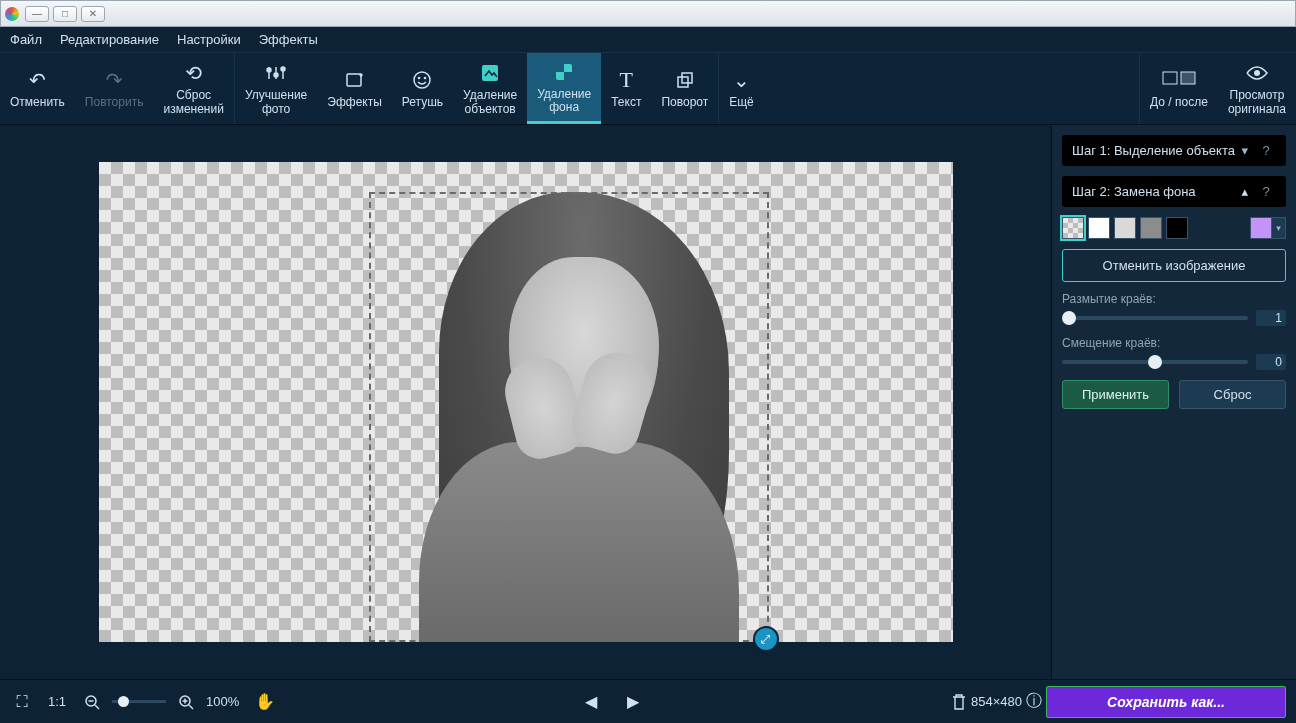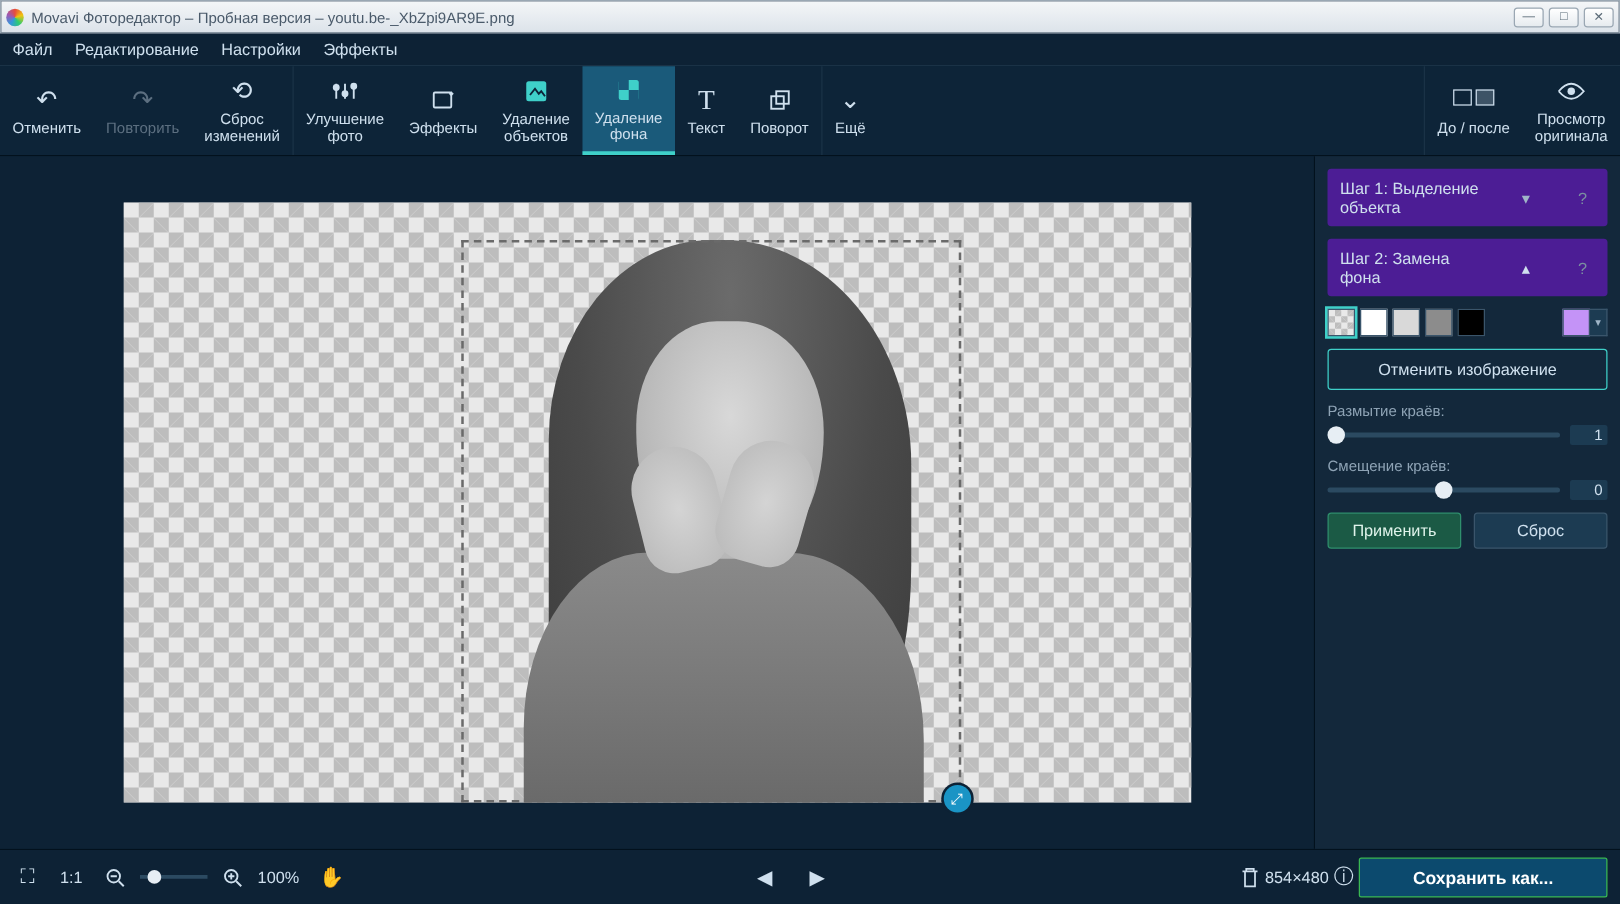--- a/index.html
+++ b/index.html
@@ -24,21 +24,21 @@
 .subject { position: absolute; left: 270px; top: 30px; width: 400px; height: 450px; }
 .silh-hair { position: absolute; left: 70px; top: 0; width: 290px; height: 440px; background: radial-gradient(ellipse at 50% 10%, #6b6b6b 0%, #4a4a4a 60%, #3c3c3c 100%); border-radius: 130px 150px 80px 60px / 160px 180px 180px 80px; filter: blur(.5px); }
 .silh-face { position: absolute; left: 140px; top: 65px; width: 150px; height: 190px; background: radial-gradient(ellipse at 50% 40%, #d8d8d8 0%, #bcbcbc 60%, #a8a8a8 100%); border-radius: 70px 74px 64px 64px / 90px 96px 110px 110px; }
 .silh-body { position: absolute; left: 50px; top: 250px; width: 320px; height: 200px; background: linear-gradient(#8a8a8a,#6a6a6a); border-radius: 100px 110px 0 0 / 140px 150px 0 0; }
 .silh-hand { position: absolute; width: 68px; height: 100px; background: radial-gradient(#d4d4d4,#b8b8b8); border-radius: 34px 34px 24px 24px; }
 .silh-hand.l { left: 140px; top: 165px; transform: rotate(-14deg); }
 .silh-hand.r { left: 210px; top: 160px; transform: rotate(16deg); }
 .sel-box { position: absolute; left: 270px; top: 30px; width: 400px; height: 450px; border: 2px dashed #6a6a6a; }
 .resize-handle { position: absolute; right: -10px; bottom: -10px; width: 22px; height: 22px; border-radius: 50%; background: #1a94c5; display: flex; align-items: center; justify-content: center; color: #fff; font-size: 12px; box-shadow: 0 0 0 2px #0d2235; }
 .sidebar { width: 245px; background: #13283b; border-left: 1px solid #02111d; padding: 10px; display: flex; flex-direction: column; gap: 10px; color: #cfe0ee; font-size: 13px; }
-.step { background: #4c1d95; border-radius: 3px; padding: 8px 10px; display: flex; align-items: center; justify-content: space-between; cursor: pointer; gap: 24px; }
+.step { background: #000000; border-radius: 3px; padding: 8px 10px; display: flex; align-items: center; justify-content: space-between; cursor: pointer; }
 .step .q { width: 20px; text-align: center; color: #7a8ea0; margin-left: 8px; }
 .step.collapsed .chev { color: #9fb5c8; }
 .swatches { display: flex; gap: 4px; align-items: center; }
 .sw { width: 22px; height: 22px; border: 1px solid #3a556b; cursor: pointer; }
 .sw.checker-sw { background-image: linear-gradient(45deg,#bdbdbd 25%,transparent 25%),linear-gradient(-45deg,#bdbdbd 25%,transparent 25%),linear-gradient(45deg,transparent 75%,#bdbdbd 75%),linear-gradient(-45deg,transparent 75%,#bdbdbd 75%); background-size:10px 10px; background-position:0 0,0 5px,5px -5px,-5px 0; background-color:#e9e9e9; }
 .sw.sel { outline: 2px solid #3fd0c9; }
 .color-pick { display: flex; margin-left: auto; }
 .color-pick .cp-main { width: 22px; height: 22px; background: #c493f7; border: 1px solid #3a556b; }
 .color-pick .cp-drop { width: 14px; height: 22px; background: #1c3b52; border: 1px solid #3a556b; border-left: none; display: flex; align-items: center; justify-content: center; font-size: 9px; color: #9fb5c8; }
 .btn { border: 1px solid #3fd0c9; background: transparent; color: #cfe0ee; padding: 8px; border-radius: 3px; text-align: center; cursor: pointer; font-size: 13px; }
@@ -52,29 +52,28 @@
 .btn-row .b { flex: 1; padding: 6px 16px; text-align: center; border-radius: 3px; cursor: pointer; font-size: 13px; }
 .btn-row .apply { background: #1b5a45; border: 1px solid #2f8f6d; color: #dff3ea; }
 .btn-row .reset { background: #1c3b52; border: 1px solid #3a556b; color: #cfe0ee; }
 .statusbar { height: 44px; background: #0d2235; border-top: 1px solid #02111d; display: flex; align-items: center; padding: 0 10px; color: #cfe0ee; font-size: 13px; gap: 14px; }
 .sb-ic { width: 24px; height: 24px; display: flex; align-items: center; justify-content: center; color: #cfe0ee; cursor: pointer; font-size: 16px; }
 .sb-zoom { display: flex; align-items: center; gap: 8px; }
 .sb-zoom .ztrack { width: 54px; height: 3px; background: #2b4a61; position: relative; }
 .sb-zoom .zthumb { position: absolute; left: 6px; top: -4px; width: 11px; height: 11px; border-radius: 50%; background: #e7eef4; }
 .statusbar .center { flex: 1; display: flex; justify-content: center; gap: 18px; }
 .statusbar .right { display: flex; align-items: center; gap: 0; }
-.save-btn { width: 199px; height: 32px; background: #0c4a6e; border: 1px solid #3ab853; color: #fff; display: flex; align-items: center; justify-content: center; border-radius: 2px; font-weight: 600; cursor: pointer; font-size: 14px; }
+.save-btn { width: 240px; height: 32px; background: #6d28d9; border: 1px solid #3ab853; color: #fff; display: flex; align-items: center; justify-content: center; border-radius: 2px; font-weight: 600; cursor: pointer; font-size: 14px; font-style: italic; }
 svg { display: block; }
 </style>
 </head>
 <body>
 
 <div class="titlebar">
   <div class="logo"></div>
-  <div class="title">Movavi Фоторедактор – Пробная версия – youtu.be-_XbZpi9AR9E.png</div>
   <div class="win-btns">
     <div class="win-btn">—</div>
     <div class="win-btn">□</div>
     <div class="win-btn">✕</div>
   </div>
 </div>
 
 <div class="menubar">
   <div class="item">Файл</div>
   <div class="item">Редактирование</div>
@@ -117,20 +116,31 @@
       <svg width="22" height="20" viewBox="0 0 22 20">
           <rect x="3" y="4" width="14" height="12" rx="1" stroke="#cfe0ee" stroke-width="1.5" fill="none"></rect>
           <path d="M17 3 l2 2 l-2 2 l-2 -2 z" fill="#cfe0ee"></path>
         </svg>
     </span>
     <span>Эффекты</span>
   </div>
   <div class="tool">
     <span class="ic">
       <svg width="22" height="22" viewBox="0 0 22 22">
+          <circle cx="11" cy="11" r="8" stroke="#cfe0ee" stroke-width="1.5" fill="none"></circle>
+          <circle cx="8" cy="9" r="1.3" fill="#cfe0ee"></circle>
+          <circle cx="14" cy="9" r="1.3" fill="#cfe0ee"></circle>
+          <path d="M7 13 q4 4 8 0" stroke="#cfe0ee" stroke-width="1.5" fill="none"></path>
+        </svg>
+    </span>
+    <span>Ретушь</span>
+  </div>
+  <div class="tool">
+    <span class="ic">
+      <svg width="22" height="22" viewBox="0 0 22 22">
           <rect x="3" y="3" width="16" height="16" fill="#3fd0c9" rx="2"></rect>
           <path d="M6 14 l4 -5 l3 4 l2 -2 l3 4" stroke="#0d2438" stroke-width="1.5" fill="none"></path>
         </svg>
     </span>
     <span style="white-space:pre-line">Удаление
 объектов</span>
   </div>
   <div class="tool active">
     <span class="ic">
       <svg width="22" height="22" viewBox="0 0 22 22">

